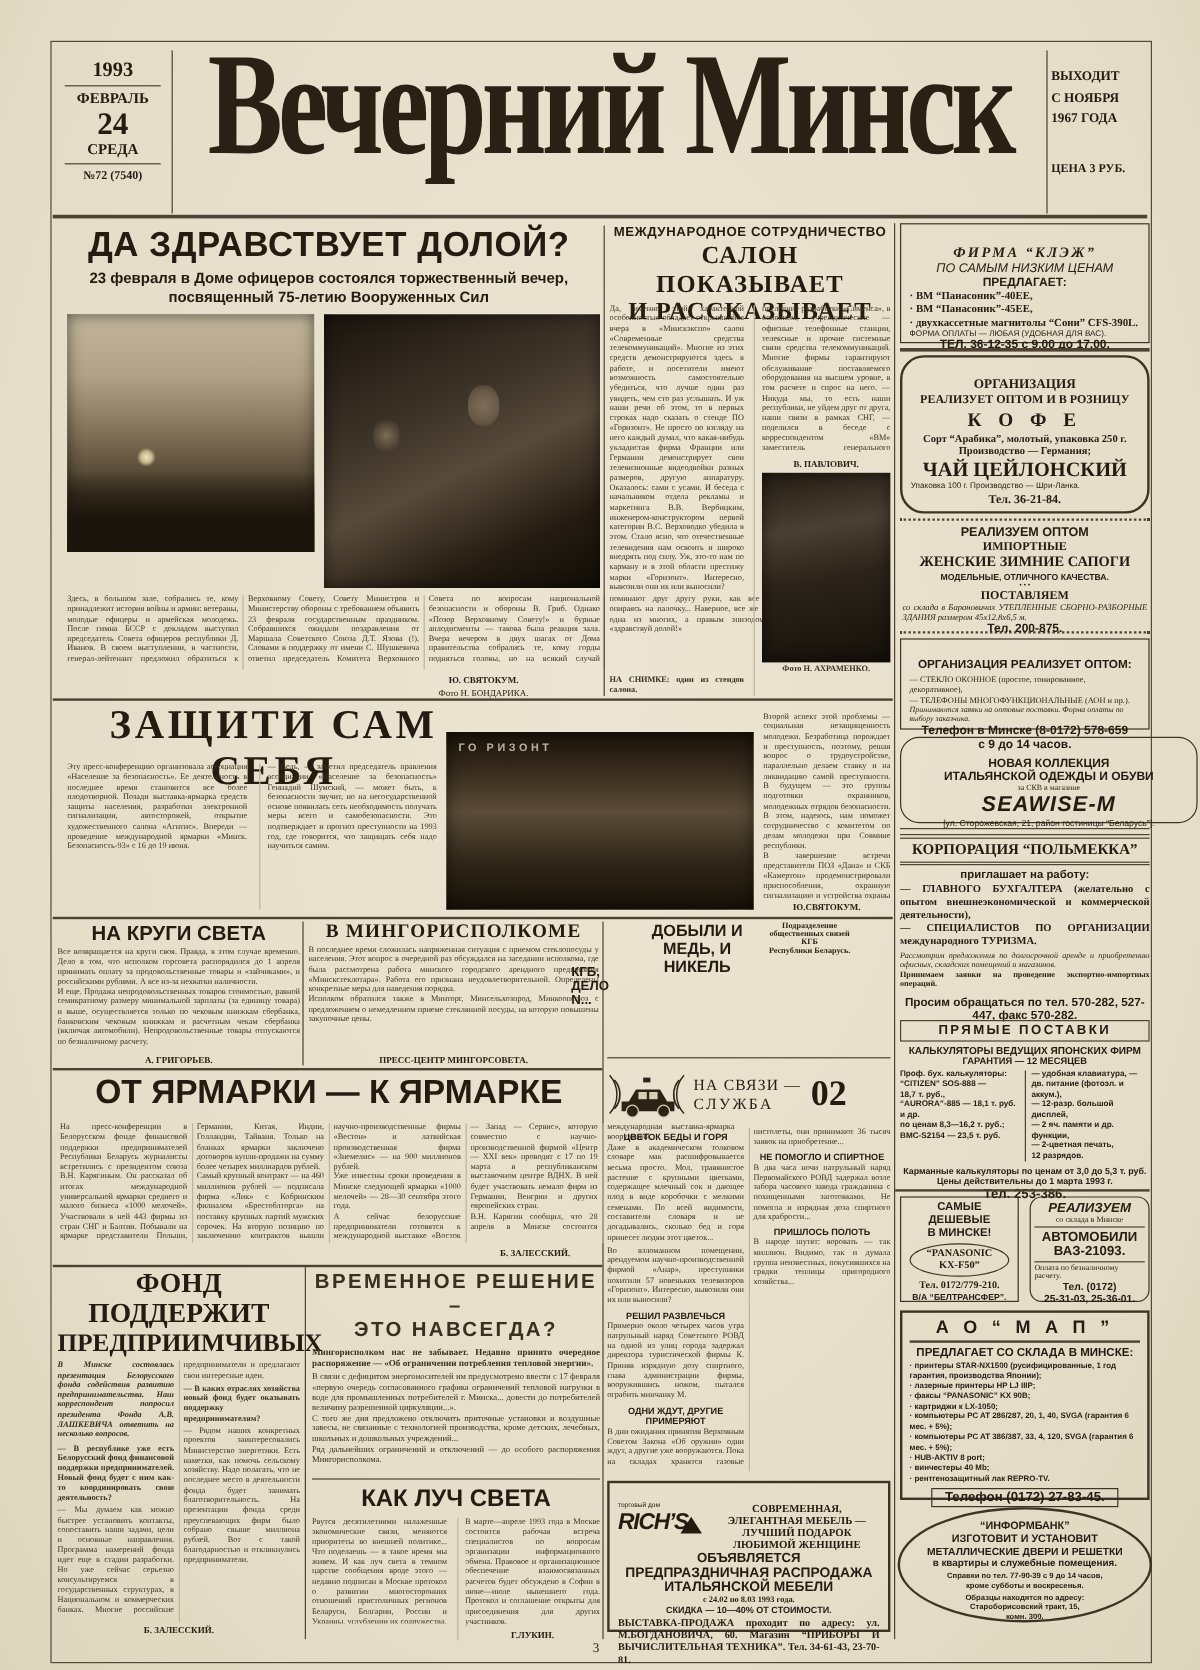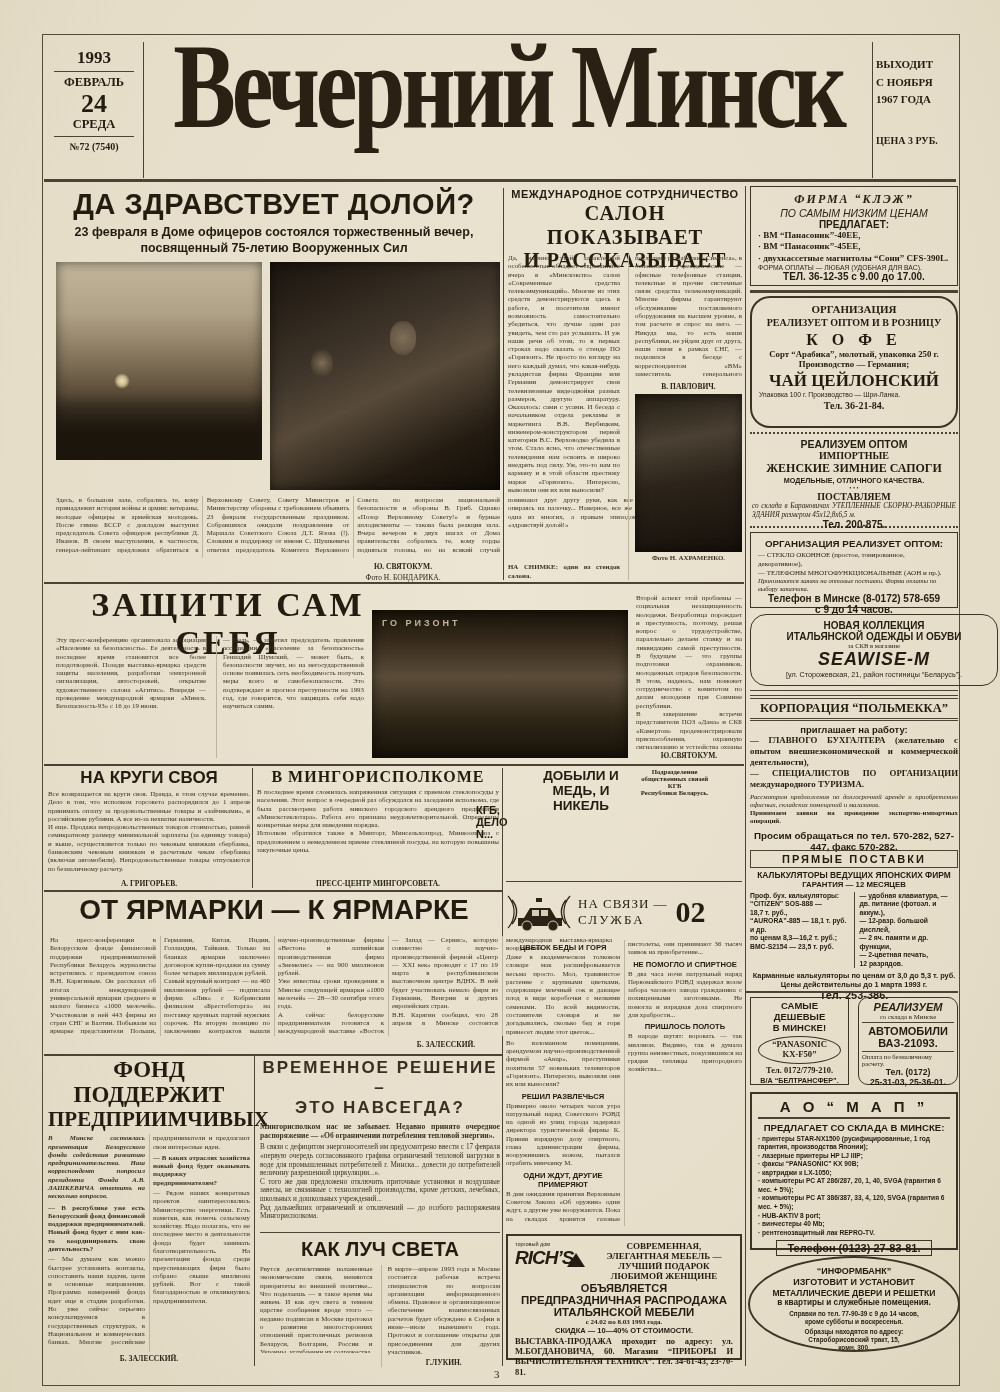--- a/index.html
+++ b/index.html
@@ -13,21 +13,21 @@
   .h-sans{font-family:"Liberation Sans", sans-serif;font-weight:bold;color:#241c11;}
   .h-serif{font-family:"Liberation Serif", serif;font-weight:bold;color:#241c11;}
   .bt{font-size:6.9px;line-height:1.2;text-align:justify;color:#3c3122;white-space:pre-line;}
   .bt-i{font-style:italic;}
   .byline{font-size:7.5px;font-weight:bold;text-align:center;color:#2c2316;margin-top:2px;}
   .center{text-align:center;}
   .photo{background:#2e2518;box-shadow:inset 0 0 12px rgba(0,0,0,.55);}
   .colrule2{column-count:2;column-gap:8px;column-rule:1px solid #beb39c;column-fill:auto;}
   .colrule3{column-count:3;column-gap:8px;column-rule:1px solid #beb39c;column-fill:auto;}
   .colrule4{column-count:4;column-gap:8px;column-rule:1px solid #beb39c;column-fill:auto;}
-  .adbox{box-sizing:border-box;border:1.5px solid #3e3425;padding:5px 7px;color:#2c2316;}
+  .adbox{box-sizing:border-box;border:1.5px solid #3e3425;padding:16px 7px;color:#2c2316;}
   .ad-line{line-height:1.25;}
   .s02-h{font-family:"Liberation Sans", sans-serif;font-weight:bold;font-size:7.6px;text-align:center;margin:3px 0 1px;color:#241c11;}
   .q{font-weight:bold;}
 </style>
 </head>
 <body>
 
 <div class="page">
 
   <div class="abs frame" style="left:42px;top:34px;width:916px;height:1350px;"></div>
@@ -108,21 +108,21 @@
     <div class="abs" style="left:588px;top:8px;width:106px;height:166px;display:flex;flex-direction:column;">
       <div class="bt" style="flex:1;overflow:hidden;">Второй аспект этой проблемы — социальная незащищенность молодежи. Безработица порождает и преступность, поэтому, решая вопрос о трудоустройстве, параллельно делаем ставку и на ликвидацию самой преступности. В будущем — это группы подготовки охранников, молодежных отрядов безопасности. В этом, надеюсь, нам поможет сотрудничество с комитетом по делам молодежи при Совмине республики.
 В завершение встречи представители ПОЗ «Дана» и СКБ «Камертон» продемонстрировали приспособления, охранную сигнализацию и устройства охраны дач и квартир. Все остались под впечатлением.</div>
       <div class="byline">Ю.СВЯТОКУМ.</div>
     </div>
   </div>
 
   <div class="abs rule" style="left:44px;top:764px;width:700px;height:1.5px;"></div>
 
   <div class="abs" style="left:48px;top:768px;width:202px;height:120px;display:flex;flex-direction:column;">
-    <div class="h-sans center" style="font-size:17px;">НА  КРУГИ  СВОЯ</div>
+    <div class="h-sans center" style="font-size:17px;">НА  КРУГИ  СВЕТА</div>
     <div class="bt" style="flex:1;overflow:hidden;margin-top:2px;">Все возвращается на круги своя. Правда, в этом случае временно. Дело в том, что исполком горсовета распорядился до 1 апреля принимать оплату за продовольственные товары и «зайчиками», и российскими рублями. А все из-за нехватки наличности.
 И еще. Продажа непродовольственных товаров стоимостью, равной семикратному размеру минимальной зарплаты (за единицу товара) и выше, осуществляется только по чековым книжкам сбербанка, банковским чековым книжкам и расчетным чекам сбербанка (включая автомобили). Непродовольственные товары отпускаются по безналичному расчету.</div>
     <div class="byline">А. ГРИГОРЬЕВ.</div>
   </div>
   <div class="abs rule" style="left:252px;top:768px;width:1px;height:120px;"></div>
   <div class="abs" style="left:257px;top:768px;width:242px;height:120px;display:flex;flex-direction:column;">
     <div class="h-serif center" style="font-size:16px;letter-spacing:1px;">В  МИНГОРИСПОЛКОМЕ</div>
     <div class="bt" style="flex:1;overflow:hidden;margin-top:2px;">В последнее время сложилась напряженная ситуация с приемом стеклопосуды у населения. Этот вопрос в очередной раз обсуждался на заседании исполкома, где была рассмотрена работа минского городского арендного предприятия «Минскстеклотара». Работа его признана неудовлетворительной. Определены конкретные меры для наведения порядка.
 Исполком обратился также в Минторг, Минсельхозпрод, Минкоопсоюз с предложением о немедленном приеме стеклянной посуды, на которую повышены закупочные цены.</div>
     <div class="byline">ПРЕСС-ЦЕНТР МИНГОРСОВЕТА.</div>
@@ -365,21 +365,21 @@
     <div class="h-sans center" style="font-size:9.6px;">ПРЕДЛАГАЕТ СО СКЛАДА В МИНСКЕ:</div>
     <div class="h-sans" style="font-size:6.6px;font-weight:bold;line-height:1.3;margin-top:2px;">· принтеры STAR-NX1500 (русифицированные, 1 год гарантия, производства Японии);</div>
     <div class="h-sans" style="font-size:6.6px;font-weight:bold;line-height:1.3;">· лазерные принтеры HP LJ IIIP;</div>
     <div class="h-sans" style="font-size:6.6px;font-weight:bold;line-height:1.3;">· факсы “PANASONIC” KX 90B;</div>
     <div class="h-sans" style="font-size:6.6px;font-weight:bold;line-height:1.3;">· картриджи к LX-1050;</div>
     <div class="h-sans" style="font-size:6.6px;font-weight:bold;line-height:1.3;">· компьютеры PC AT 286/287, 20, 1, 40, SVGA (гарантия 6 мес. + 5%);</div>
     <div class="h-sans" style="font-size:6.6px;font-weight:bold;line-height:1.3;">· компьютеры PC AT 386/387, 33, 4, 120, SVGA (гарантия 6 мес. + 5%);</div>
     <div class="h-sans" style="font-size:6.6px;font-weight:bold;line-height:1.3;">· HUB-AKTIV 8 port;</div>
     <div class="h-sans" style="font-size:6.6px;font-weight:bold;line-height:1.3;">· винчестеры 40 Mb;</div>
     <div class="h-sans" style="font-size:6.6px;font-weight:bold;line-height:1.3;">· рентгенозащитный лак REPRO-TV.</div>
-    <div class="h-sans center" style="font-size:11px;border:1px solid #3e3425;margin:3px 18px 0;padding:1px 0;">Телефон (0123) 27-83-81.</div>
+    <div class="h-sans center" style="font-size:11px;border:1px solid #3e3425;margin:3px 18px 0;padding:1px 0;">Телефон (0172) 27-83-45.</div>
   </div>
 
   <div class="abs center" style="left:748px;top:1256px;width:212px;height:96px;border:2px solid #3e3425;border-radius:50%;padding:8px 10px 0;box-sizing:border-box;">
     <div class="h-sans" style="font-size:9px;line-height:1.2;">“ИНФОРМБАНК”</div>
     <div class="h-sans" style="font-size:9px;line-height:1.2;">ИЗГОТОВИТ И УСТАНОВИТ</div>
     <div class="h-sans" style="font-size:8.6px;line-height:1.2;">МЕТАЛЛИЧЕСКИЕ ДВЕРИ И РЕШЕТКИ</div>
     <div class="h-sans" style="font-size:8.2px;line-height:1.2;">в квартиры и служебные помещения.</div>
     <div class="h-sans" style="font-size:6.4px;white-space:pre-line;line-height:1.25;margin-top:2px;">Справки по тел. 77-90-39 с 9 до 14 часов,
 кроме субботы и воскресенья.</div>
     <div class="h-sans" style="font-size:6.4px;white-space:pre-line;line-height:1.25;margin-top:2px;">Образцы находятся по адресу:

